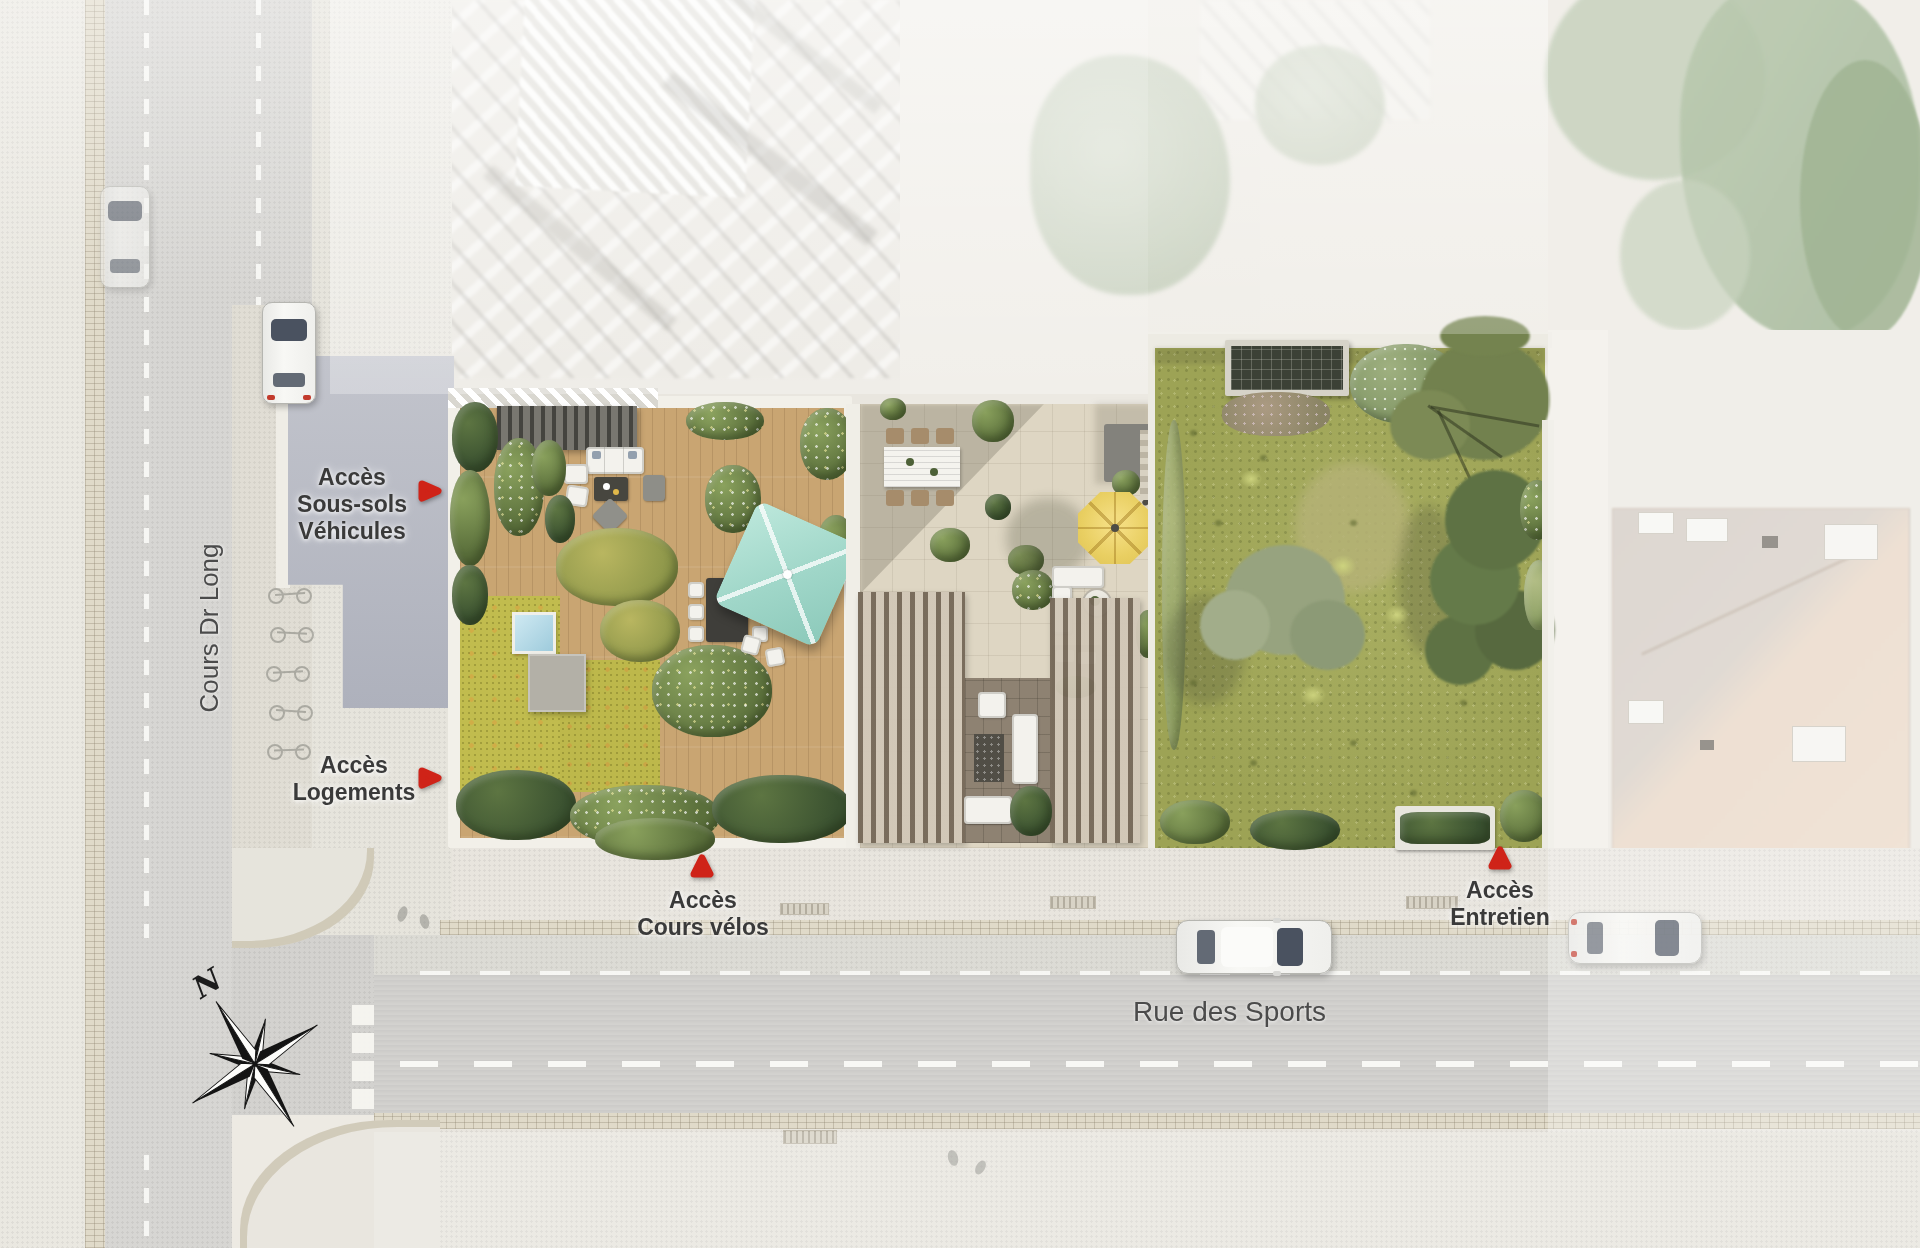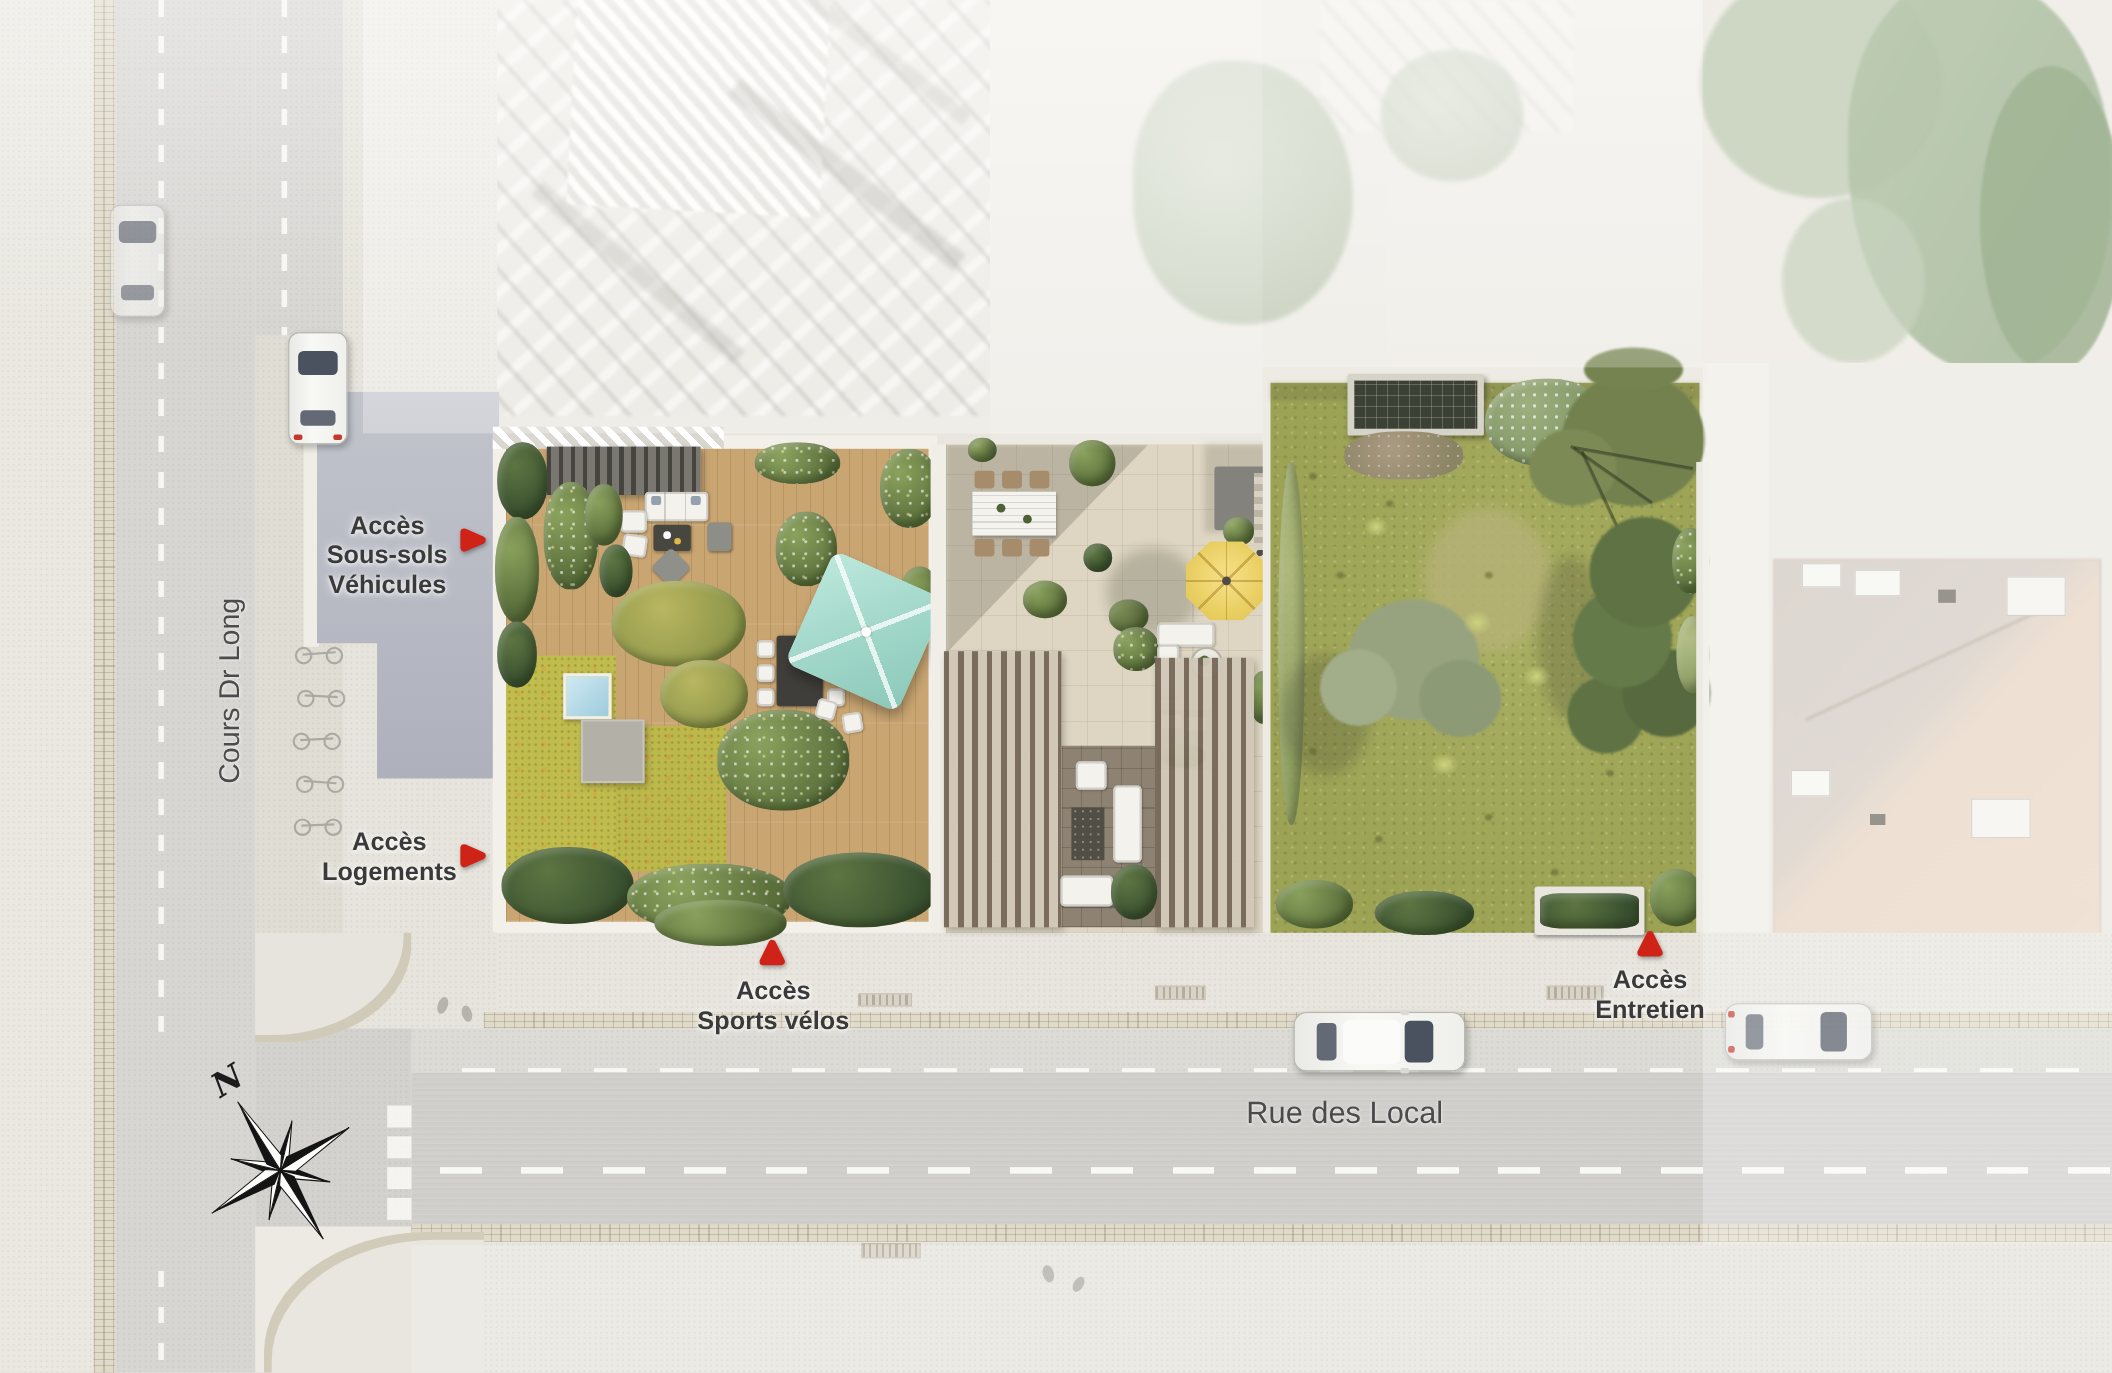--- a/index.html
+++ b/index.html
@@ -382,27 +382,27 @@
     <div style="position:static">Accès</div>
     <div style="position:static">Sous-sols</div>
     <div style="position:static">Véhicules</div>
   </div>
   <div class="lbl" style="left:354px;top:752px;">
     <div style="position:static">Accès</div>
     <div style="position:static">Logements</div>
   </div>
   <div class="lbl" style="left:703px;top:887px;">
     <div style="position:static">Accès</div>
-    <div style="position:static">Sports vélos</div>
+    <div style="position:static">Cours vélos</div>
   </div>
   <div class="lbl" style="left:1500px;top:877px;">
     <div style="position:static">Accès</div>
     <div style="position:static">Entretien</div>
   </div>
-  <div class="street-name" style="left:1133px;top:996px;">Rue des Local</div>
+  <div class="street-name" style="left:1133px;top:996px;">Rue des Sports</div>
   <div class="street-name" style="left:209px;top:628px;transform:translate(-50%,-50%) rotate(-90deg);font-size:26px;">Cours Dr Long</div>
 
   <svg style="left:175px;top:984px;" width="160" height="160" viewBox="-100 -100 200 200">
     <g transform="rotate(-32)">
       <g transform="rotate(45)">
         <path d="M0,-58 L-7,-10 L0,0 Z" fill="#141414"></path>
           <path d="M0,-58 L7,-10 L0,0 Z" fill="#fdfdfb" stroke="#141414" stroke-width="1.2"></path>
       </g>
       <g transform="rotate(135)">
         <path d="M0,-58 L-7,-10 L0,0 Z" fill="#141414"></path>

